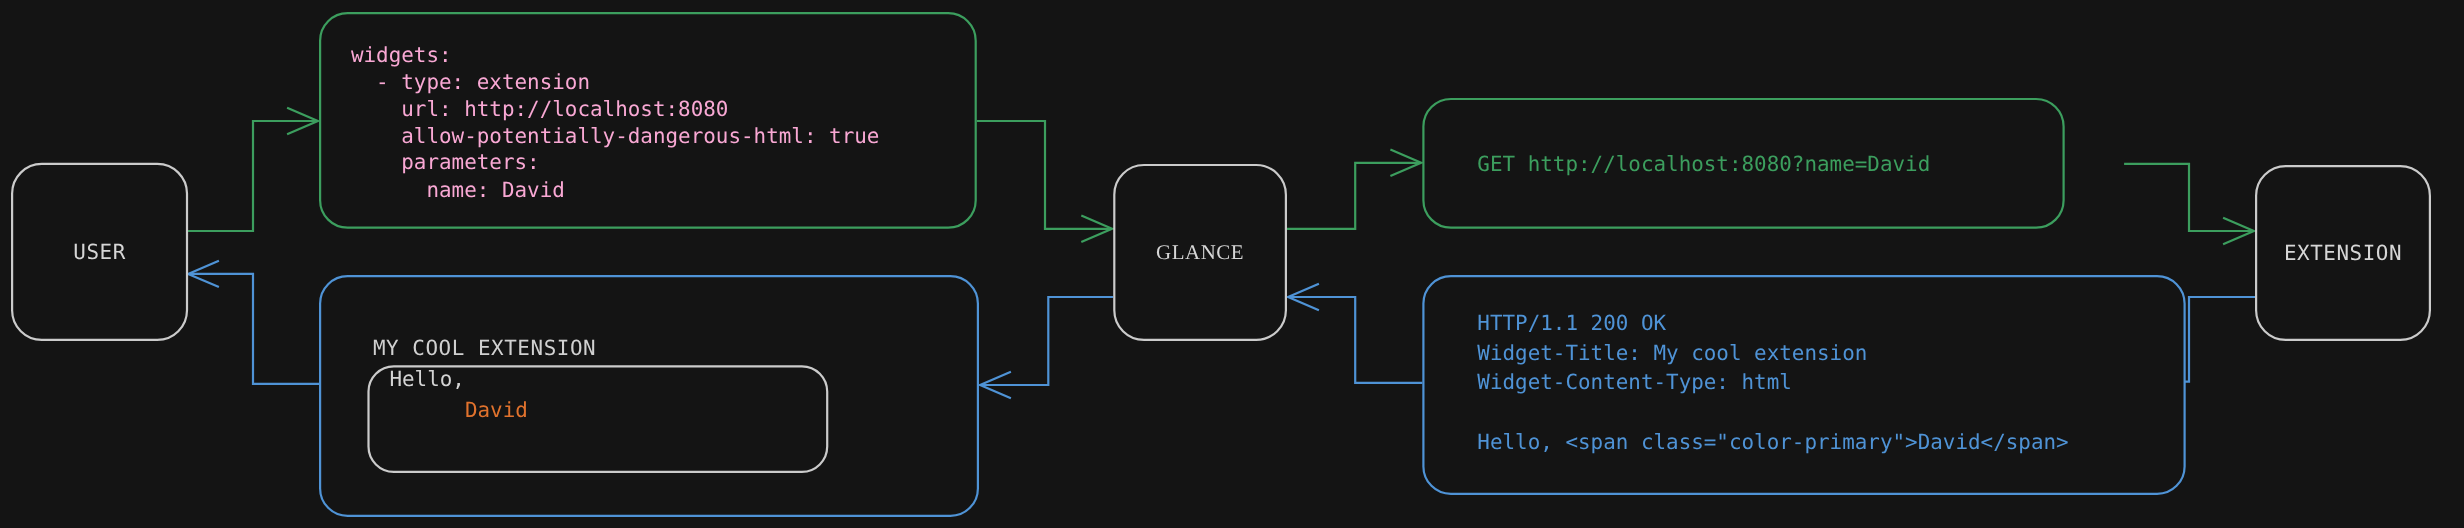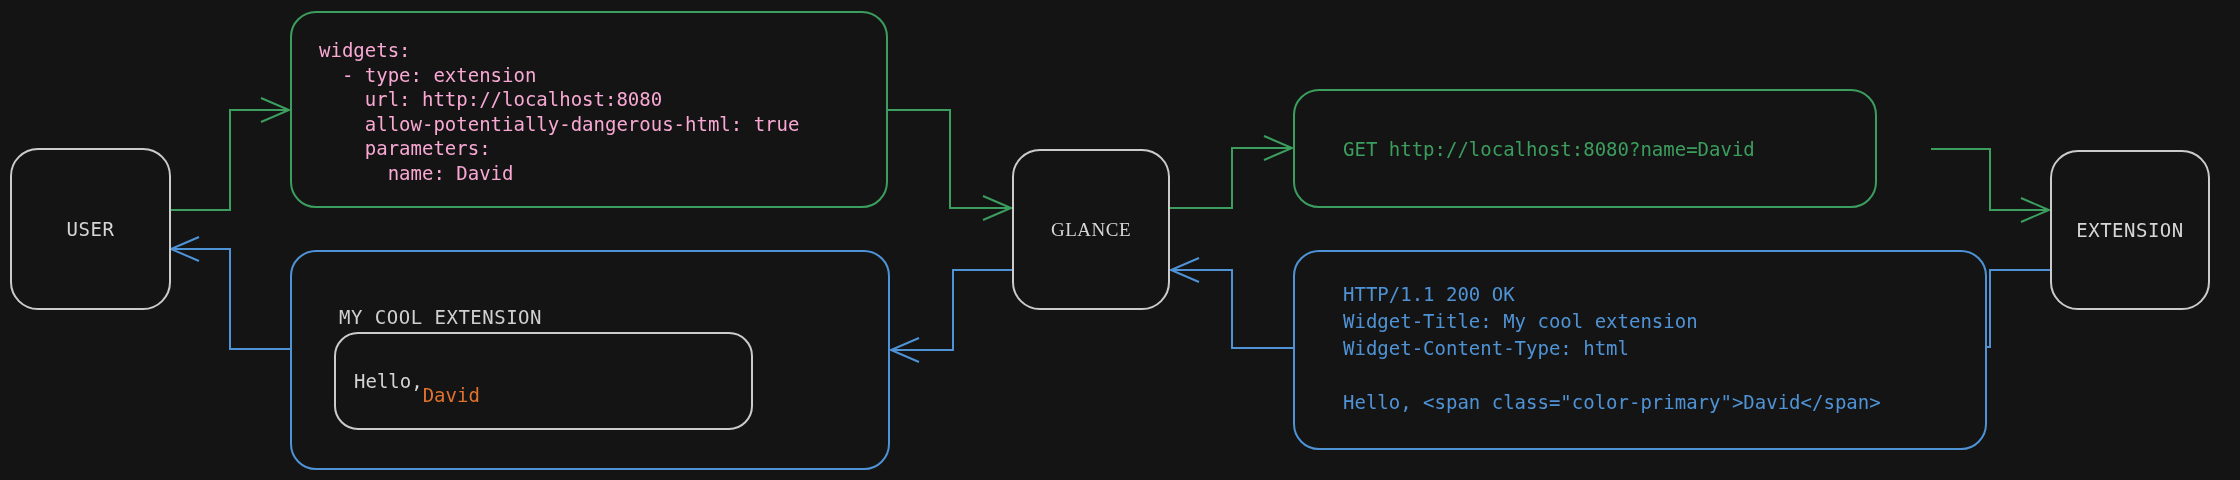--- a/index.html
+++ b/index.html
@@ -31,21 +31,21 @@
   #request-box pre{padding:0 0 0 48px;color:#3c9e5e;font-size:19px;}
 
   #response-box{left:1293px;top:250px;width:694px;height:200px;border:2px solid #4f93d6;}
   #response-box pre{padding:29px 10px 0 48px;color:#4f93d6;font-size:19px;line-height:27px;}
 
   #widget-box{left:290px;top:250px;width:600px;height:220px;border:2px solid #4f93d6;}
   #widget-title{position:absolute;left:47px;top:34px;color:#d0d0d0;font-size:19px;letter-spacing:0.5px;margin-top:20px;}
   #greeting-box{
     position:absolute;left:42px;top:80px;width:419px;height:98px;box-sizing:border-box;
     border:2px solid #cbcbcb;border-radius:24px;
-    display:flex;align-items:center;padding-left:18px;
+    display:flex;padding-left:18px;
     font-size:19px;color:#d4d4d4;
   }
   .name-accent{color:#e0722d;margin-top:28px;}
 </style>
 </head>
 <body>
 
 <div class="canvas">
 
   <svg class="wires" viewBox="0 0 2240 480">

